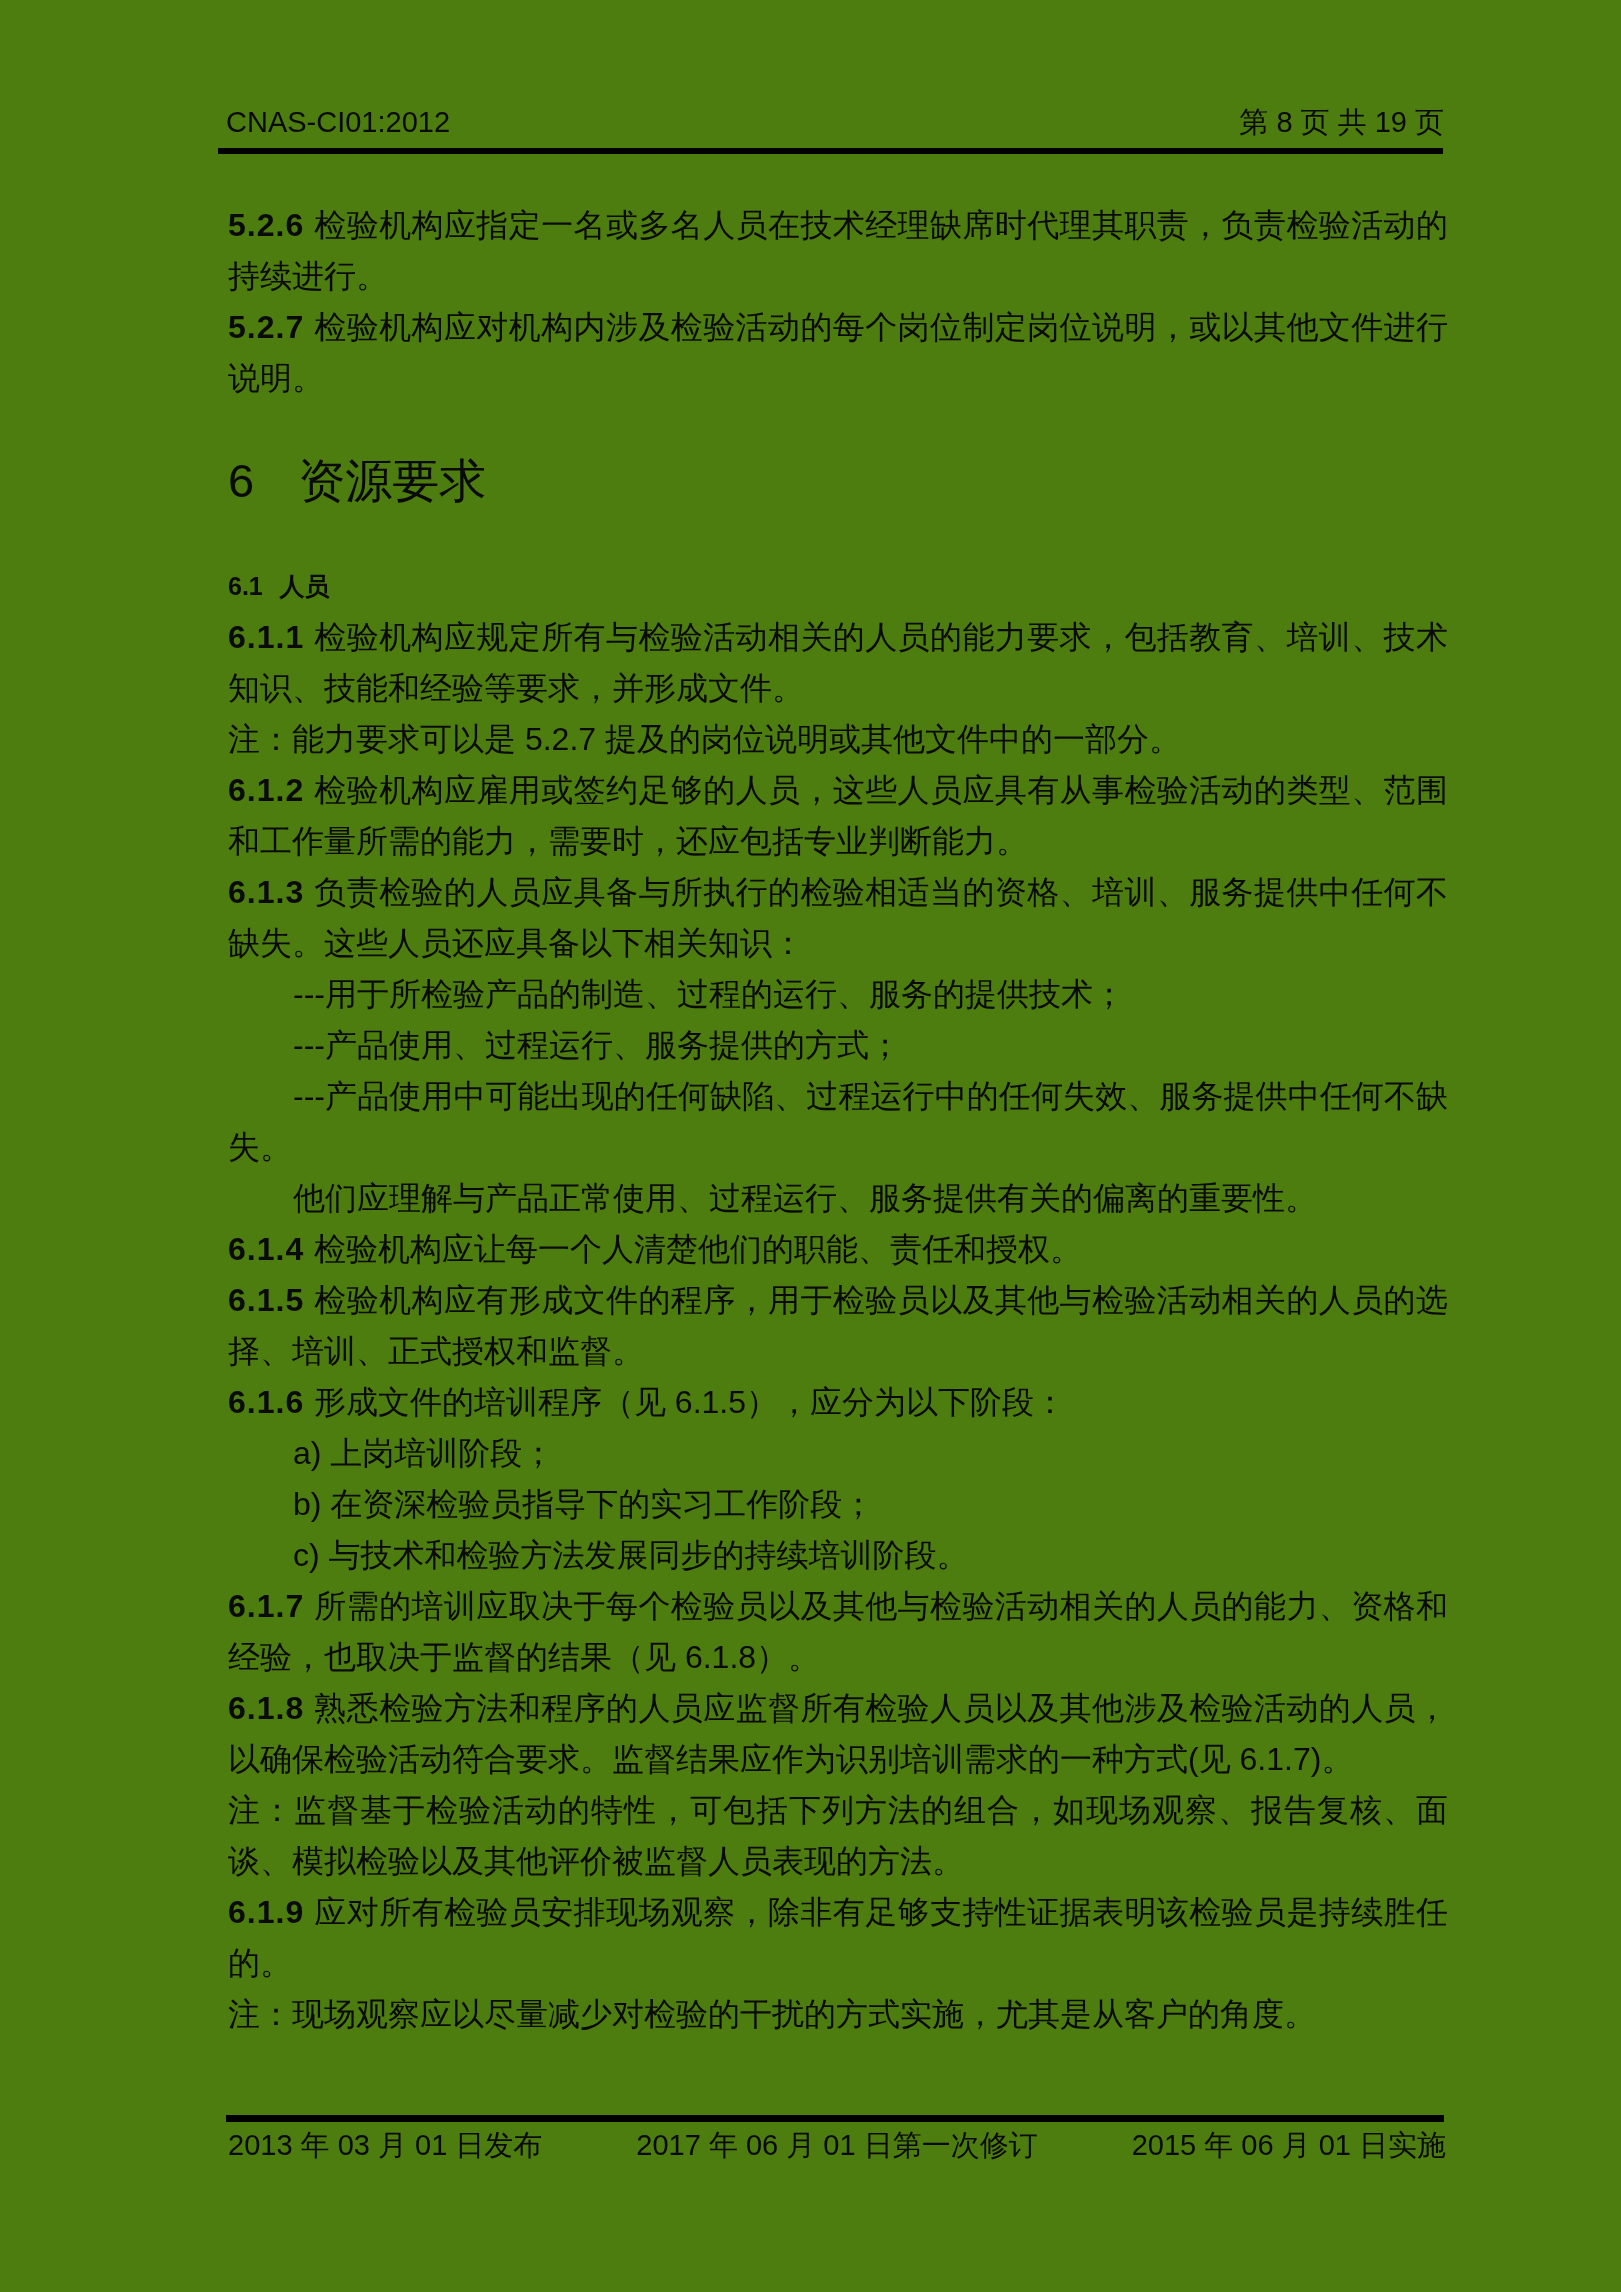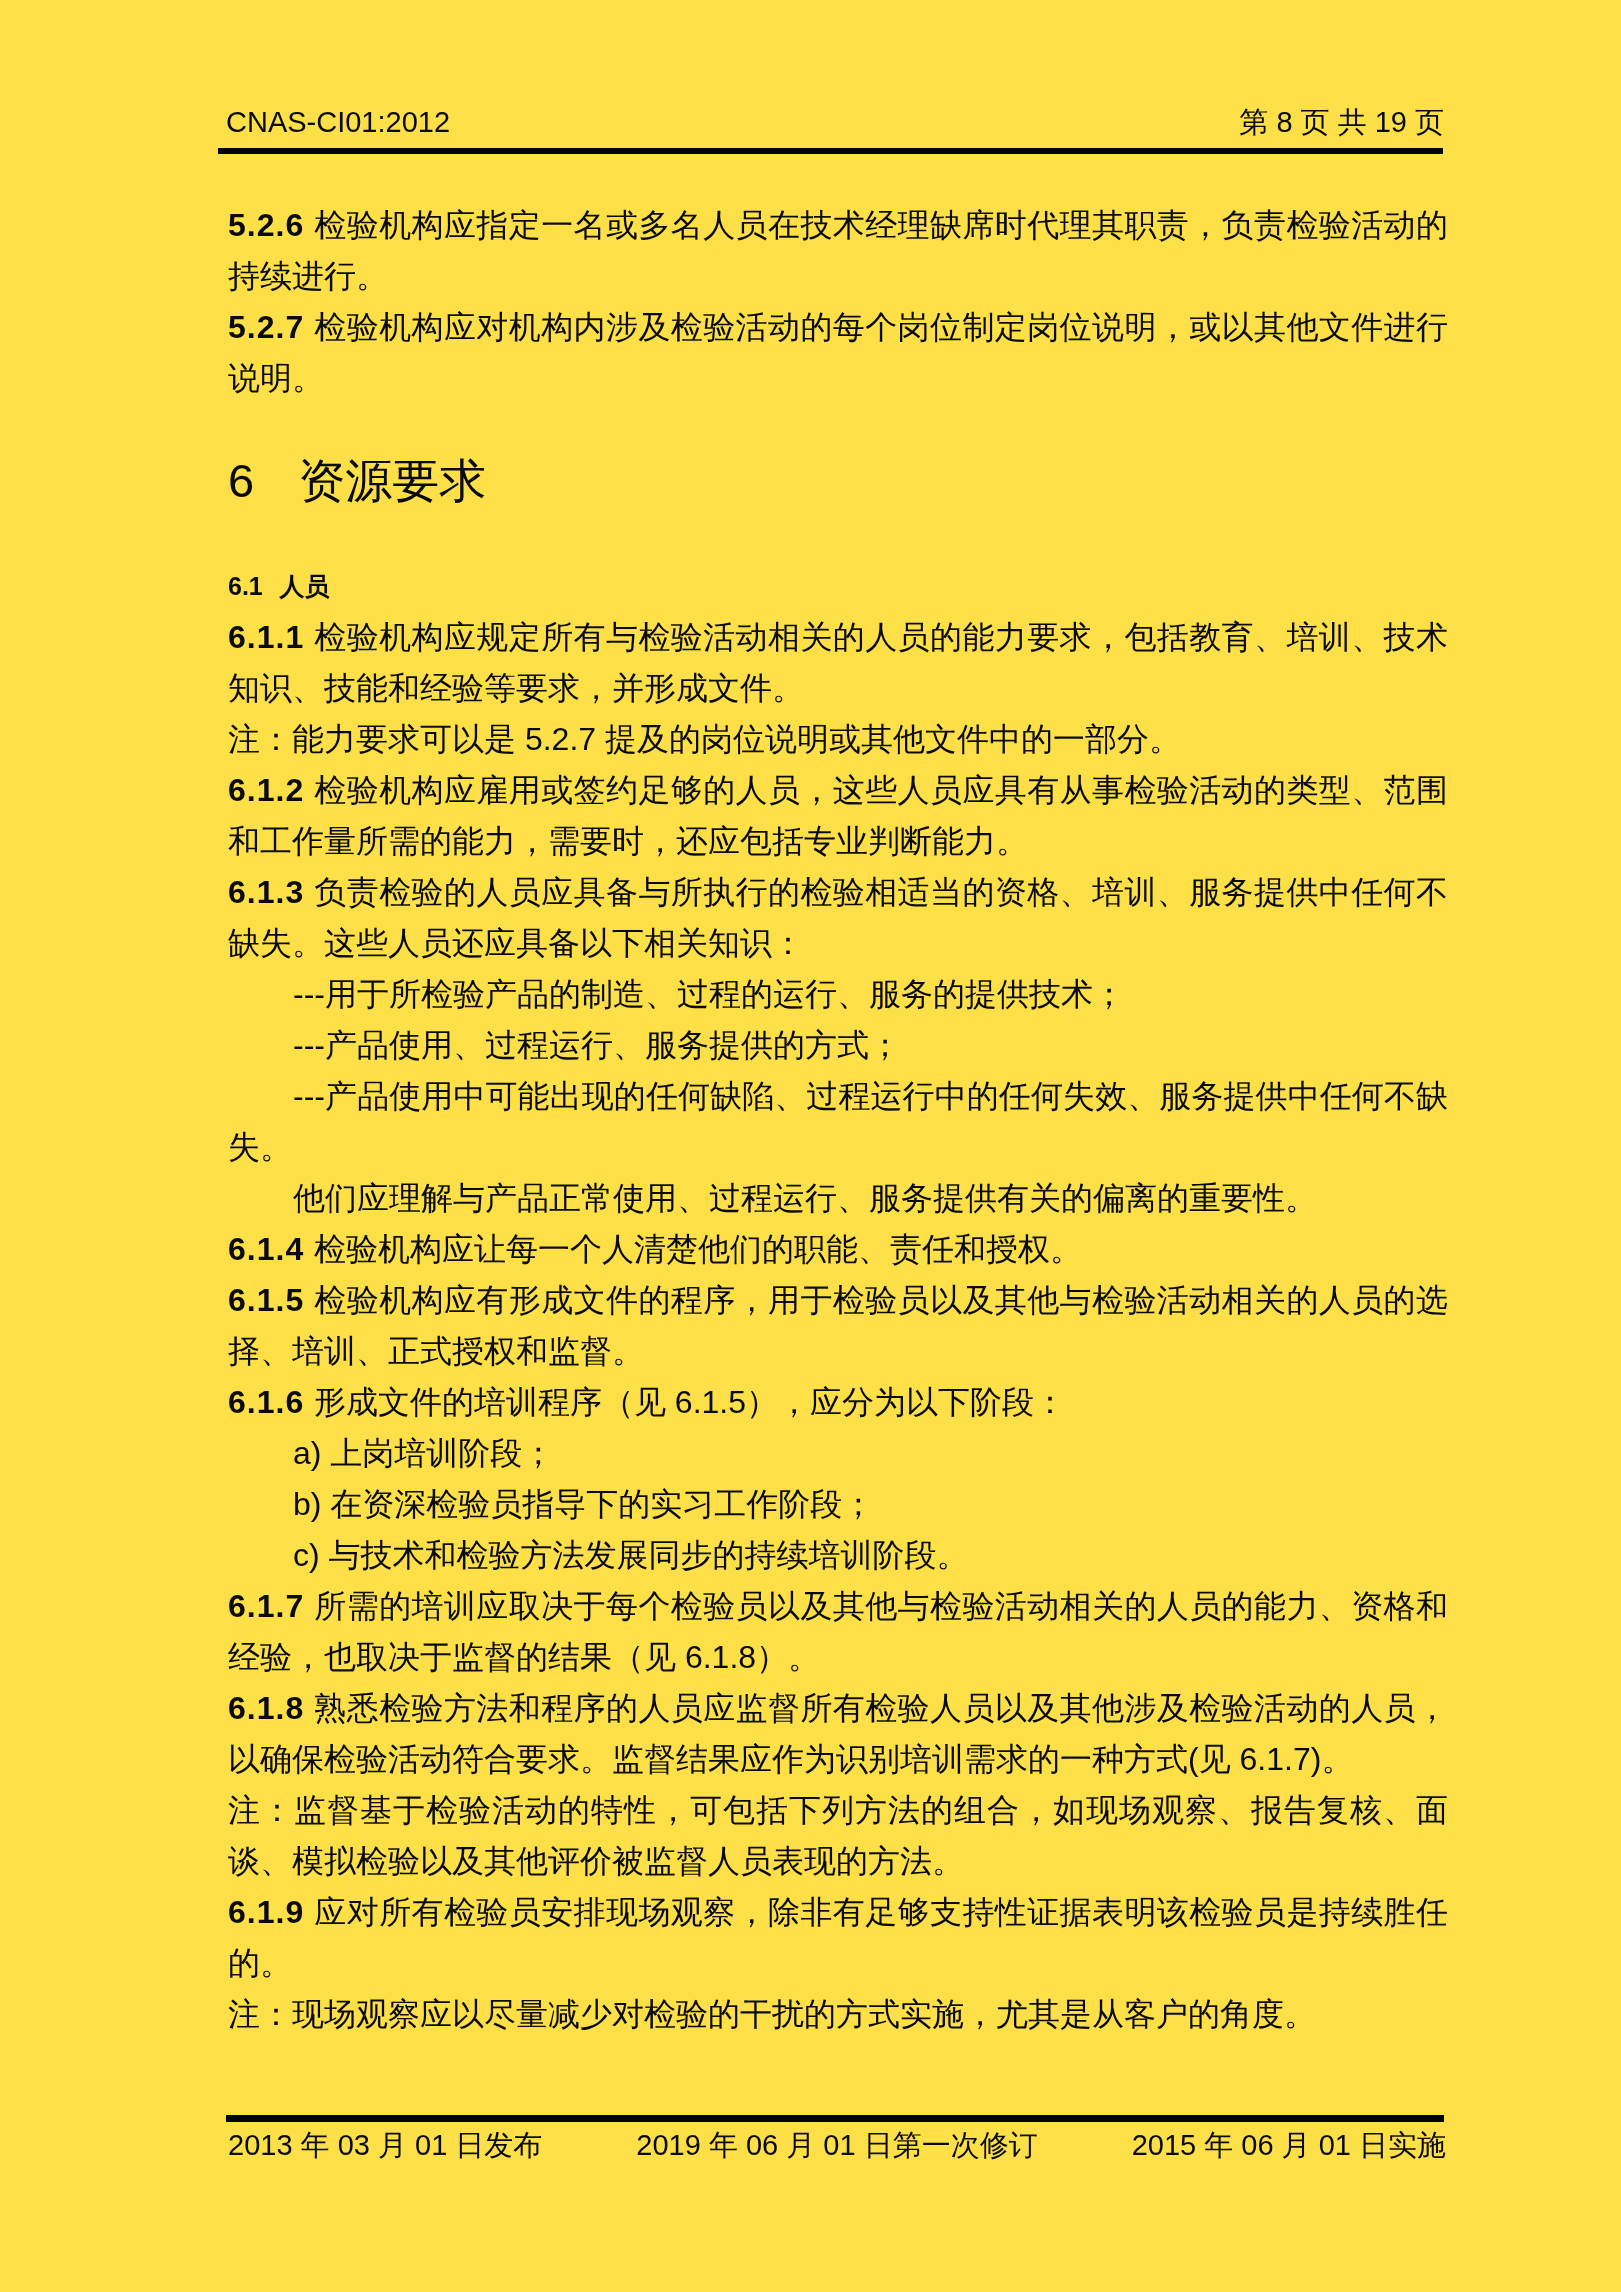--- a/index.html
+++ b/index.html
@@ -1,21 +1,21 @@
 <!DOCTYPE html>
 <html><head>
 <meta charset="utf-8">
 <style>
   html, body { margin: 0; padding: 0; background: #e8e8e8; }
   .page {
     position: relative;
     width: 1621px;
     height: 2293px;
     margin: 0 auto;
-    background: #fde047;
+    background: #4d7c0f;
     font-family: "Liberation Sans", "DejaVu Sans", sans-serif;
     color: #0a0a0a;
     overflow: hidden;
   }
   
   .page-header {
     position: absolute;
     left: 226px;
     width: 1218px;
     top: 104px;
@@ -119,18 +119,18 @@
       <p class="para clause"><span class="cnum">6.1.7</span><span>所需的培训应取决于每个检验员以及其他与检验活动相关的人员的能力、资格和经验，也取决于监督的结果（见 6.1.8）。</span></p>
       <p class="para clause"><span class="cnum">6.1.8</span><span>熟悉检验方法和程序的人员应监督所有检验人员以及其他涉及检验活动的人员，以确保检验活动符合要求。监督结果应作为识别培训需求的一种方式(见 6.1.7)。</span></p>
       <p class="para note"><span>注：监督基于检验活动的特性，可包括下列方法的组合，如现场观察、报告复核、面谈、模拟检验以及其他评价被监督人员表现的方法。</span></p>
       <p class="para clause"><span class="cnum">6.1.9</span><span>应对所有检验员安排现场观察，除非有足够支持性证据表明该检验员是持续胜任的。</span></p>
       <p class="para note"><span>注：现场观察应以尽量减少对检验的干扰的方式实施，尤其是从客户的角度。</span></p>
     </div>
 
   <div class="footer-rule"></div>
   <div class="page-footer">
     <span>2013 年 03 月 01 日发布</span>
-    <span>2019 年 06 月 01 日第一次修订</span>
+    <span>2017 年 06 月 01 日第一次修订</span>
     <span>2015 年 06 月 01 日实施</span>
   </div>
 
 </div>
 
 
 </body></html>

